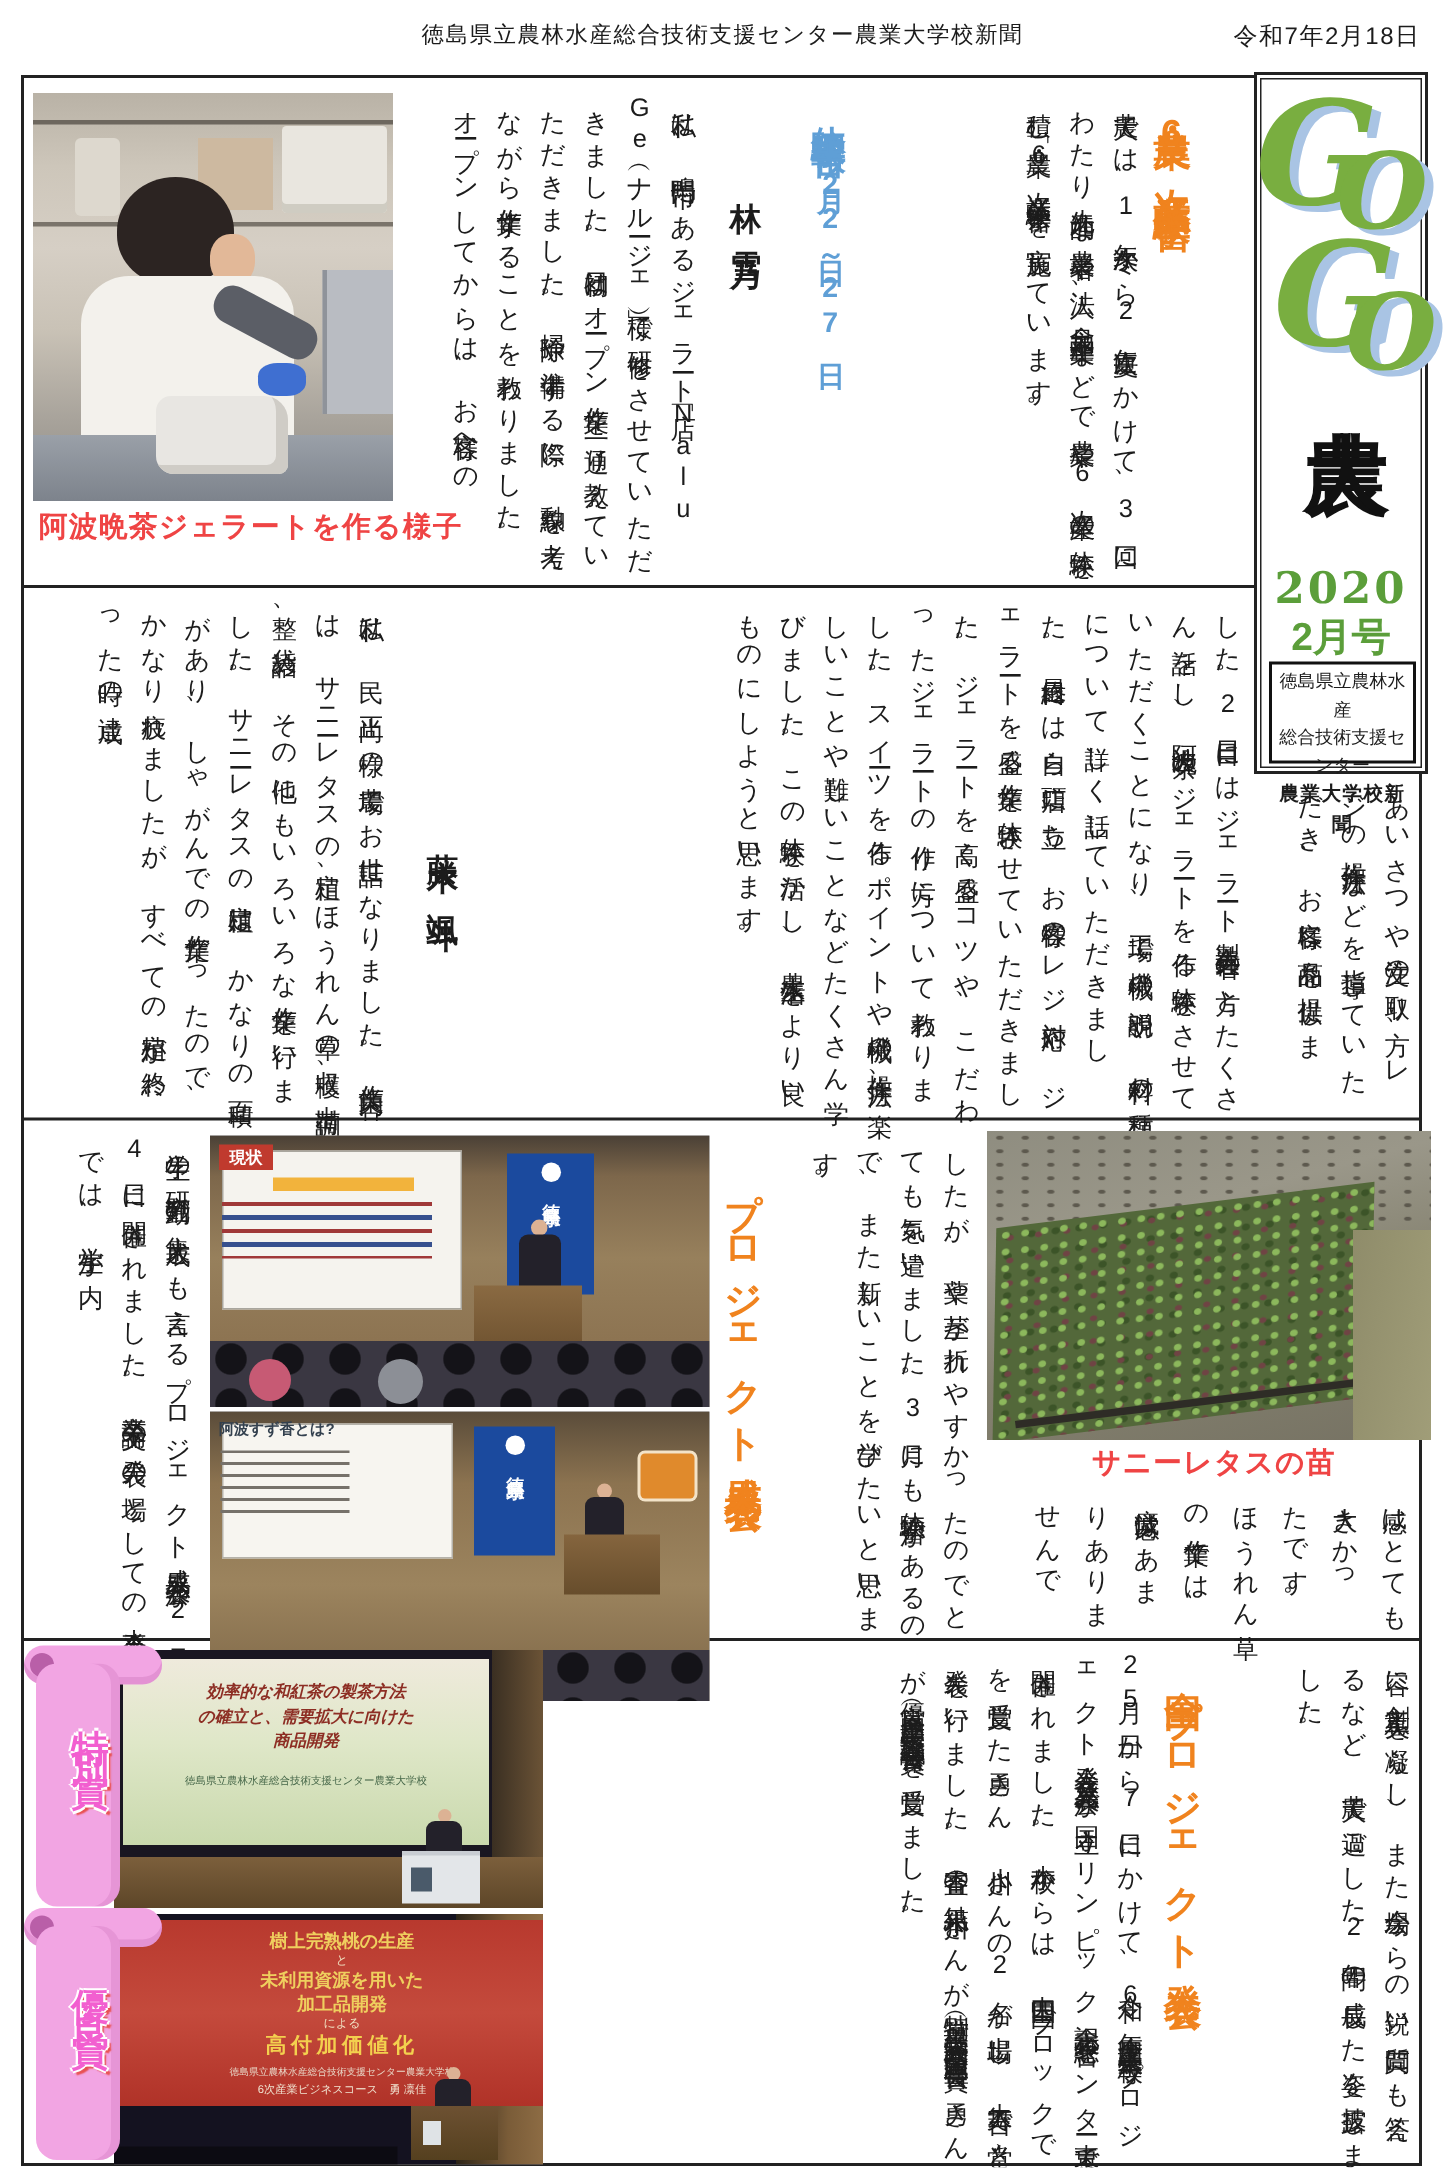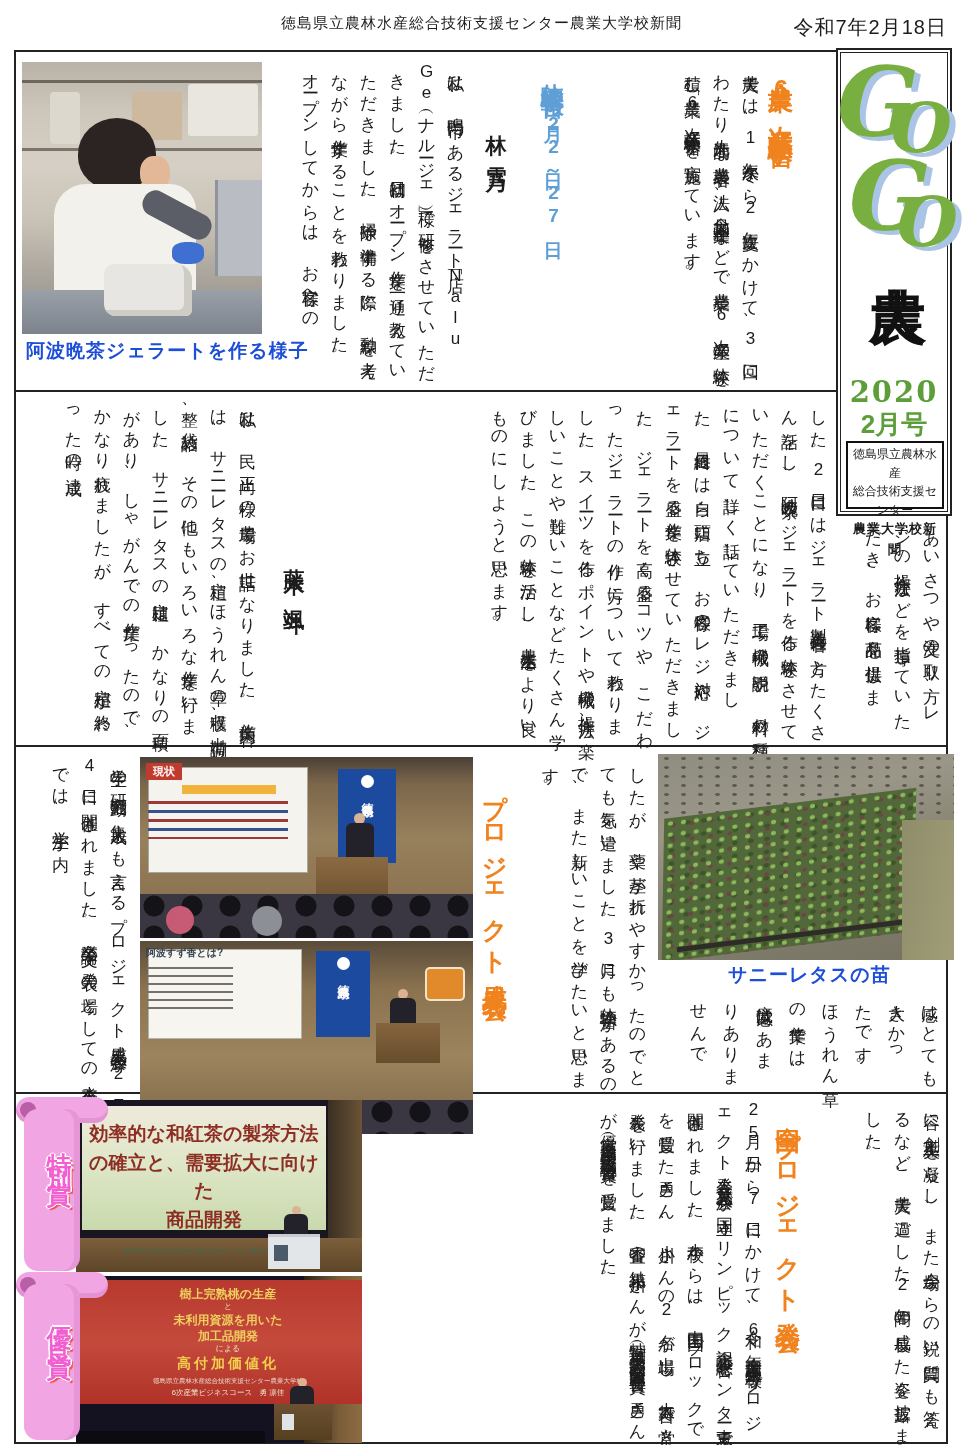--- a/index.html
+++ b/index.html
@@ -1,35 +1,35 @@
 <!DOCTYPE html>
 <html><head>
 <meta charset="utf-8">
 <style>
   html,body{margin:0;padding:0;background:#ffffff;}
   .page{position:relative;width:963px;height:1445px;background:#fff;overflow:hidden;
         font-family:"Liberation Sans","DejaVu Sans",sans-serif;color:#1c1c1c;}
   
   .hdr-center{position:absolute;left:0;right:0;top:14px;text-align:center;font-size:15px;letter-spacing:1px;}
-  .hdr-date{position:absolute;right:16px;top:14px;font-size:20px;letter-spacing:1px;}
+  .hdr-date{position:absolute;right:16px;top:14px;font-size:16px;letter-spacing:1px;}
   
   .frame{position:absolute;left:14px;top:50px;width:930px;height:1390px;border:2px solid #222;}
   .div-line{position:absolute;height:2px;background:#222;}
   .d1{left:16px;top:390px;width:820px;}
   .d2{left:16px;top:745px;width:930px;}
   .d3{left:16px;top:1092px;width:930px;}
   
   .vtext{position:absolute;writing-mode:vertical-rl;text-orientation:upright;
          font-size:17px;line-height:29px;letter-spacing:2px;color:#1c1c1c;}
   .heading-orange{font-size:25px;font-weight:bold;color:#f0831e;letter-spacing:3px;
                   text-shadow:0 0 1px #fff;}
   .report-heading{font-size:23px;font-weight:bold;color:#5f9fd6;letter-spacing:2px;}
   .rh-dates{font-size:19px;margin-top:10px;}
   .author{font-size:21px;font-weight:bold;letter-spacing:6px;}
-  .caption{position:absolute;font-size:19px;font-weight:bold;color:#1d4ed8;letter-spacing:1px;}
+  .caption{position:absolute;font-size:19px;font-weight:bold;color:#ef4444;letter-spacing:1px;}
   
   .masthead{position:absolute;left:836px;top:48px;width:112px;height:464px;background:#fff;border:2px solid #222;z-index:5;}
   .masthead-inner{position:absolute;left:2px;top:2px;right:2px;bottom:2px;border:1px solid #222;}
   .go{position:absolute;font-family:"DejaVu Serif","Liberation Serif",serif;font-style:italic;font-weight:bold;
       color:#79ae40;text-shadow:6px 4px 0 #a9c4e4;line-height:1;}
   .g1{left:-4px;top:2px;font-size:96px;}
   .o1{left:50px;top:40px;font-size:70px;}
   .g2{left:8px;top:96px;font-size:96px;}
   .o2{left:56px;top:134px;font-size:70px;}
   .nodai{position:absolute;left:28px;top:188px;height:140px;writing-mode:vertical-rl;text-orientation:upright;
@@ -100,21 +100,21 @@
   .pb-phead{left:258px;top:48px;width:10px;height:10px;}
   .pb-pbody{left:250px;top:57px;width:26px;height:34px;}
   .pb-podium{left:236px;top:82px;width:64px;height:40px;background:linear-gradient(180deg,#85653e,#674d2c);}
   .pb-heads{height:34px;}
   
   .pc-bg{inset:0;background:#191621;}
   .pc-wall{right:0;top:0;width:34px;height:100%;background:linear-gradient(90deg,#3a2f22,#6b5336);}
   .pc-wood{left:0;bottom:0;width:100%;height:34px;background:linear-gradient(180deg,#7c5f3c,#5d4628);}
   .pc-slide{left:6px;top:6px;width:244px;height:124px;background:linear-gradient(180deg,#efeadc 0%,#dfe7c8 45%,#c9d9ad 100%);text-align:center;}
   .pc-slide div{position:static;}
-  .pc-t{font-size:19px;font-weight:bold;color:#8d2e24;line-height:1.5;}
+  .pc-t{font-size:11px;font-weight:bold;color:#8d2e24;line-height:1.5;font-style:italic;}
   .pc-t:first-child{margin-top:14px;}
   .pc-org{font-size:7px;color:#47684a;margin-top:12px;}
   .pc-phead{left:216px;top:106px;width:9px;height:9px;}
   .pc-pbody{left:208px;top:114px;width:24px;height:30px;}
   .pc-podium{left:192px;top:134px;width:52px;height:32px;background:#e3e6e9;border-top:3px solid #c8ccd2;}
   .pc-sign{left:6px;top:8px;width:14px;height:16px;background:#4a5a6a;}
   .pd-bg{inset:0;background:#141220;}
   .pd-wall{right:0;top:0;width:58px;height:100%;background:linear-gradient(90deg,#2c2418,#7a5c38 60%,#8d6c44);}
   .pd-slide{left:4px;top:4px;width:296px;height:124px;background:linear-gradient(180deg,#b8392e 0%,#c44a3c 50%,#b03228 100%);text-align:center;}
   .pd-slide div{position:static;}

